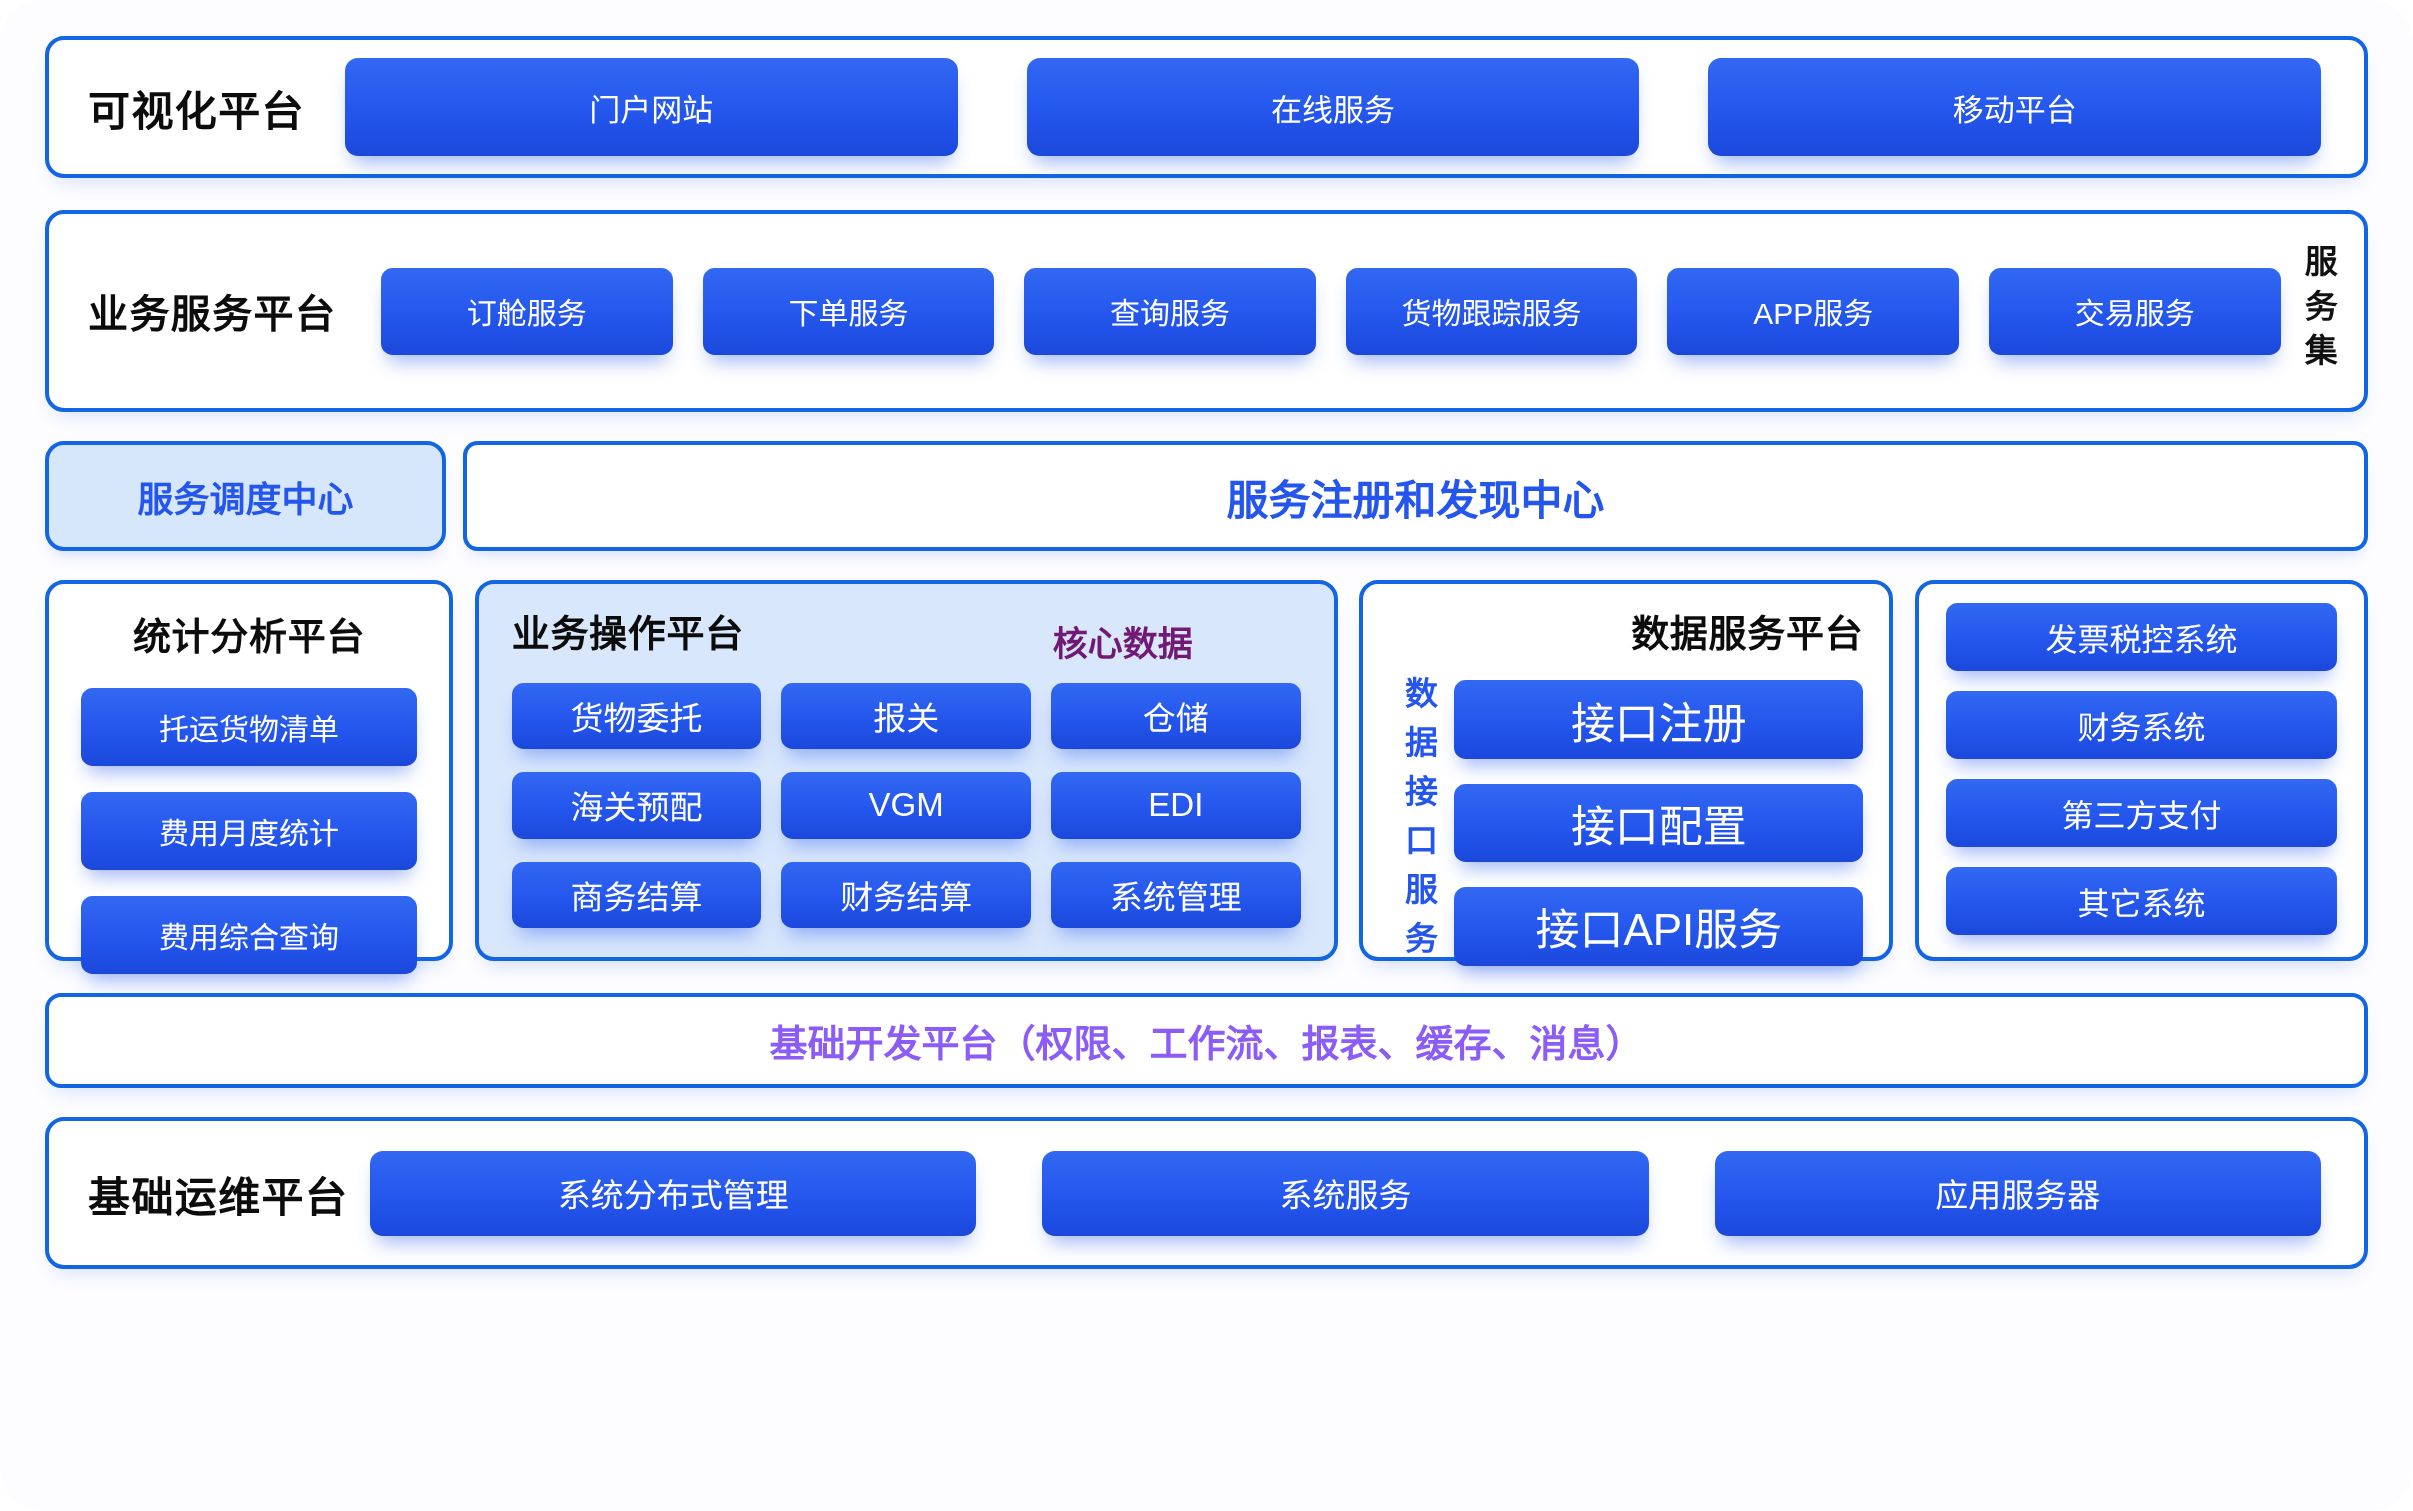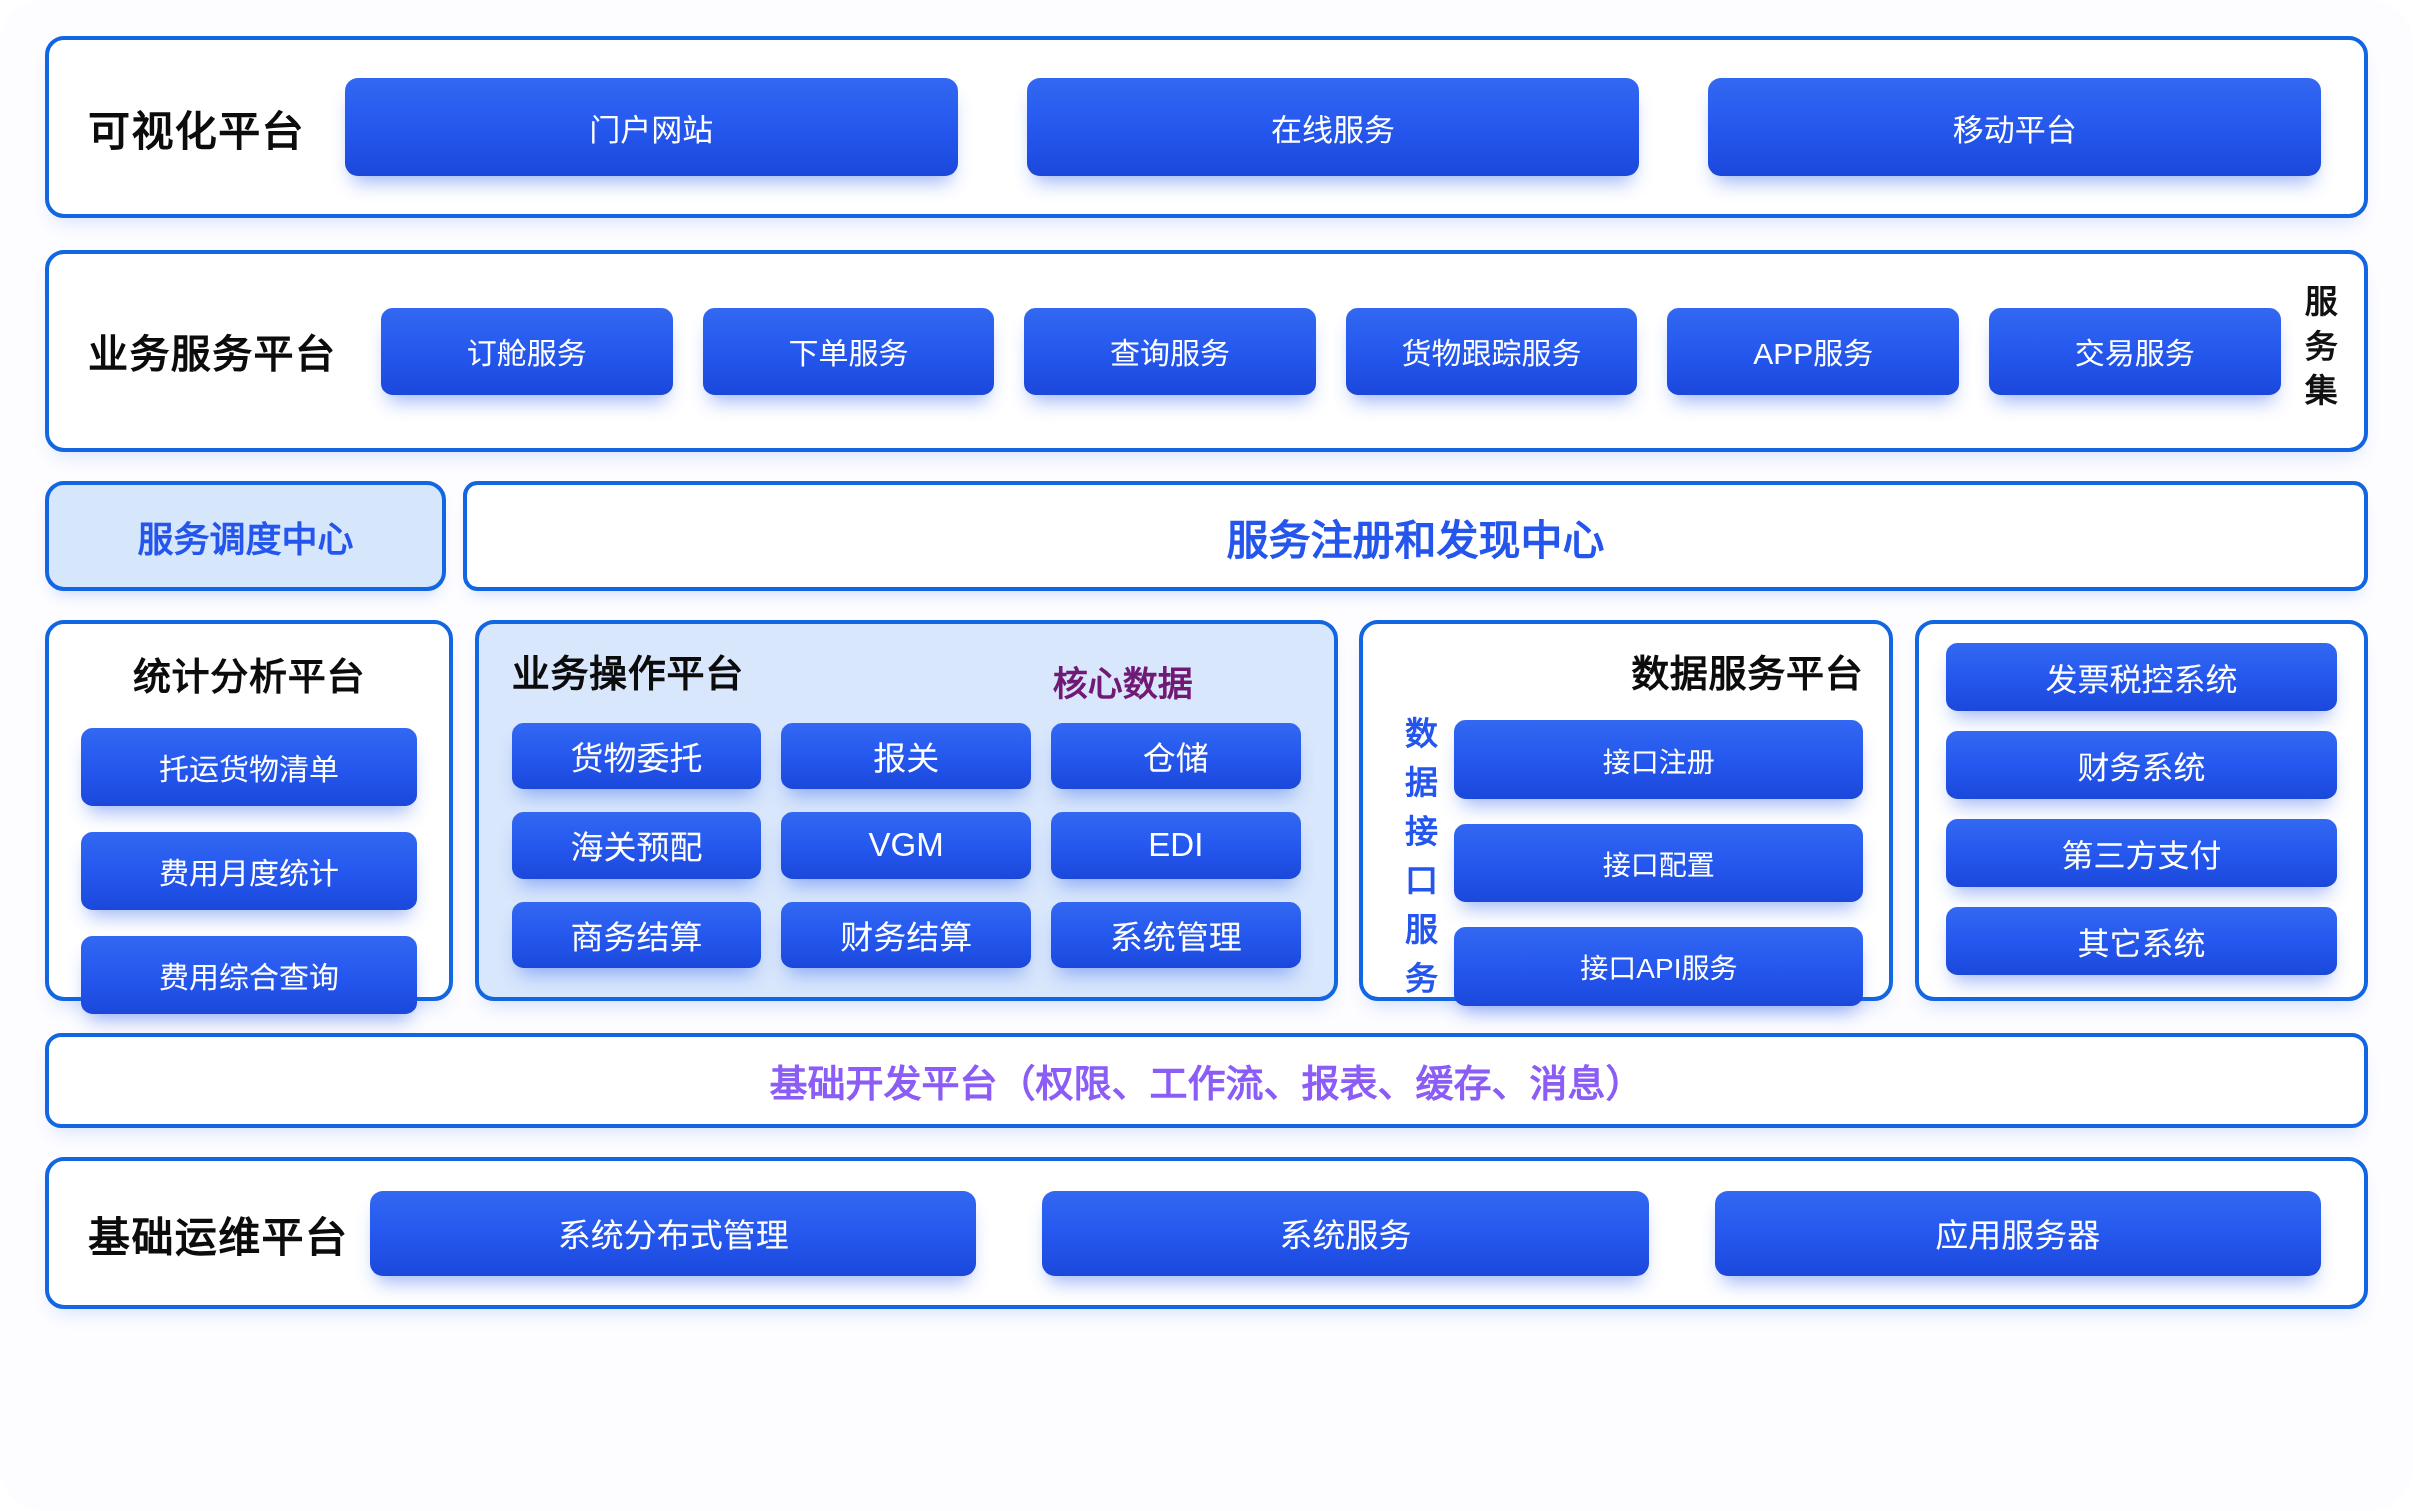--- a/index.html
+++ b/index.html
@@ -44,21 +44,21 @@
     border-radius:13px;
     display:flex;align-items:center;justify-content:center;
     text-align:center;
     font-size:33px;
     white-space:nowrap;
     box-shadow:0 13px 19px -7.2px rgba(40,90,235,.45);
     box-sizing:border-box;
   }
 
   
-  #row-visual{height:182px;padding:0 43px 0 39px;}
+  #row-visual{height:142px;padding:0 43px 0 39px;}
   #row-visual .row-label{width:238px;}
   #row-visual .btn-wrap{flex:1;display:flex;gap:69px;padding-left:19px;}
   #row-visual .btn{flex:1;height:98px;font-size:31px;}
 
   .gap-a{height:32px;flex:none;}
 
   
   #row-business{height:202px;padding:0 24.5px 0 39px;}
   #row-business .row-label{width:253px;font-size:40px;}
   #row-business .btn-wrap{flex:1;display:flex;gap:30px;align-items:center;padding-left:40px;}
@@ -149,21 +149,21 @@
   #panel-data .panel-title{margin-bottom:18px;text-align:right;}
   #panel-data .data-body{flex:1;display:flex;gap:19px;align-items:stretch;}
   #panel-data .side-vert{
     writing-mode:vertical-rl;
     font-size:33px;font-weight:bold;color:#2456ed;
     letter-spacing:16px;line-height:1;
     display:flex;align-items:center;justify-content:center;
     padding-left:13px;
   }
   #panel-data .stack{flex:1;display:flex;flex-direction:column;gap:24.5px;padding-top:4.3px;padding-bottom:4.3px;}
-  #panel-data .btn{flex:1;font-size:28px;border-radius:11.6px;}
+  #panel-data .btn{flex:1;font-size:44px;border-radius:11.6px;}
 
   
   #panel-ext{flex:1;padding:19px 27.4px 21.7px 27.4px;display:flex;flex-direction:column;}
   #panel-ext .stack{flex:1;display:flex;flex-direction:column;gap:20px;}
   #panel-ext .btn{flex:1;font-size:32px;border-radius:11.6px;}
 
   .gap-d{height:32px;flex:none;}
 
   
   #row-devbase{

